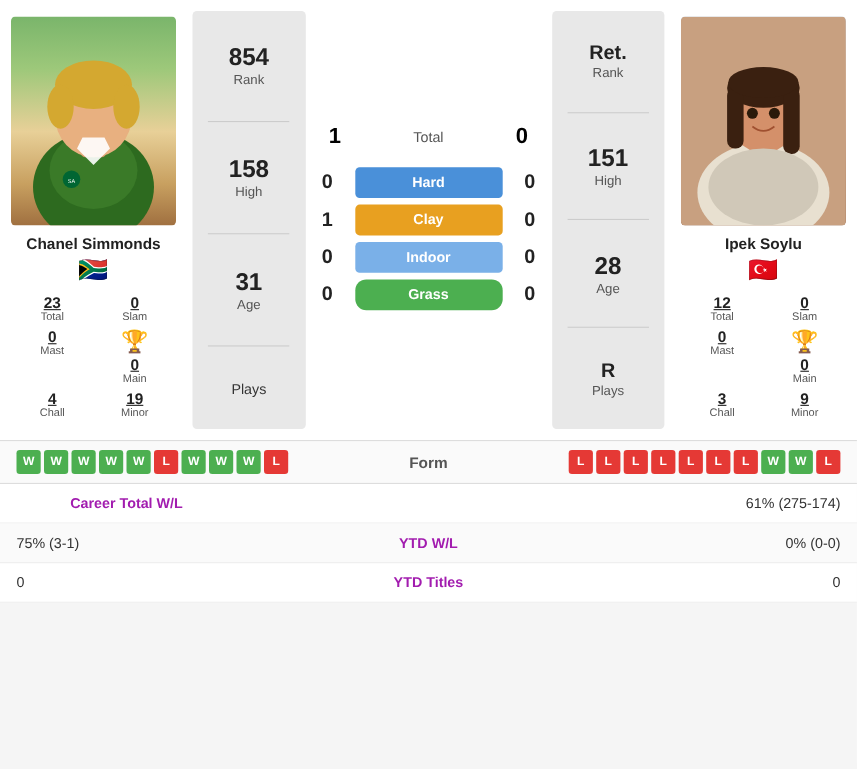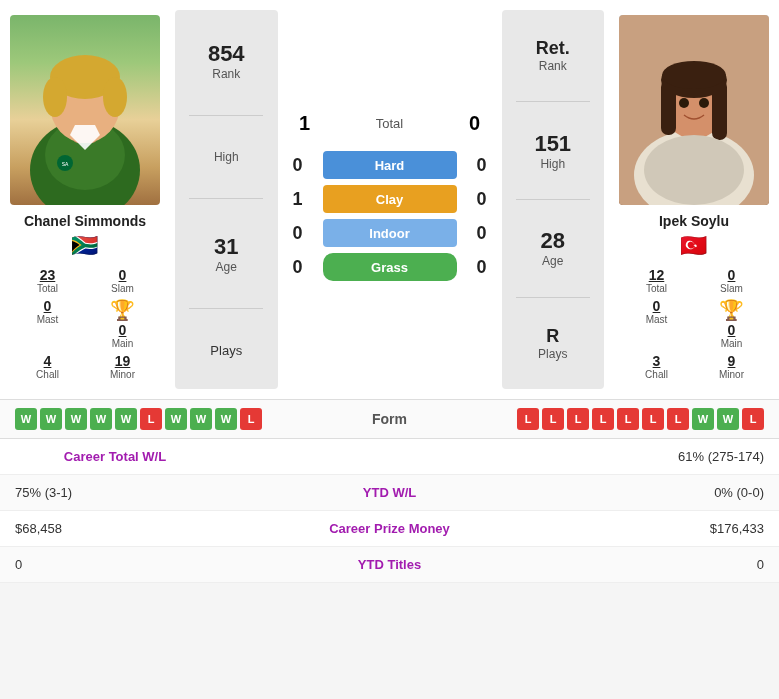--- a/index.html
+++ b/index.html
@@ -380,20 +380,21 @@
       </div>
     </div>
 
     <div class="stats-card">
       <div class="stat-item">
         <div class="stat-value">854</div>
         <div class="stat-label">Rank</div>
       </div>
       <div class="stat-divider"></div>
       <div class="stat-item">
+        <div class="stat-value">158</div>
         <div class="stat-label">High</div>
       </div>
       <div class="stat-divider"></div>
       <div class="stat-item">
         <div class="stat-value">31</div>
         <div class="stat-label">Age</div>
       </div>
       <div class="stat-divider"></div>
       <div class="stat-item">
         <div class="stat-label" style="font-size:13px;color:#333;">Plays</div>
@@ -565,24 +566,19 @@
   <div class="stats-row">
         <div class="stats-center" style="font-weight: bold;">Career Total W/L</div>
         <div class="stats-right">61% (275-174)</div>
       </div>
       <div class="stats-row">
         <div class="stats-left">75% (3-1)</div>
         <div class="stats-center" style="font-weight: bold;">YTD W/L</div>
         <div class="stats-right">0% (0-0)</div>
       </div>
       <div class="stats-row">
-        <div class="stats-left">$68,458</div>
-        <div class="stats-center" style="font-weight: bold;">Career Prize Money</div>
-        <div class="stats-right">$176,433</div>
-      </div>
-      <div class="stats-row">
         <div class="stats-left">0</div>
         <div class="stats-center" style="font-weight: bold;">YTD Titles</div>
         <div class="stats-right">0</div>
       </div>
     </div>
 
 </div>
 
 </body></html>

